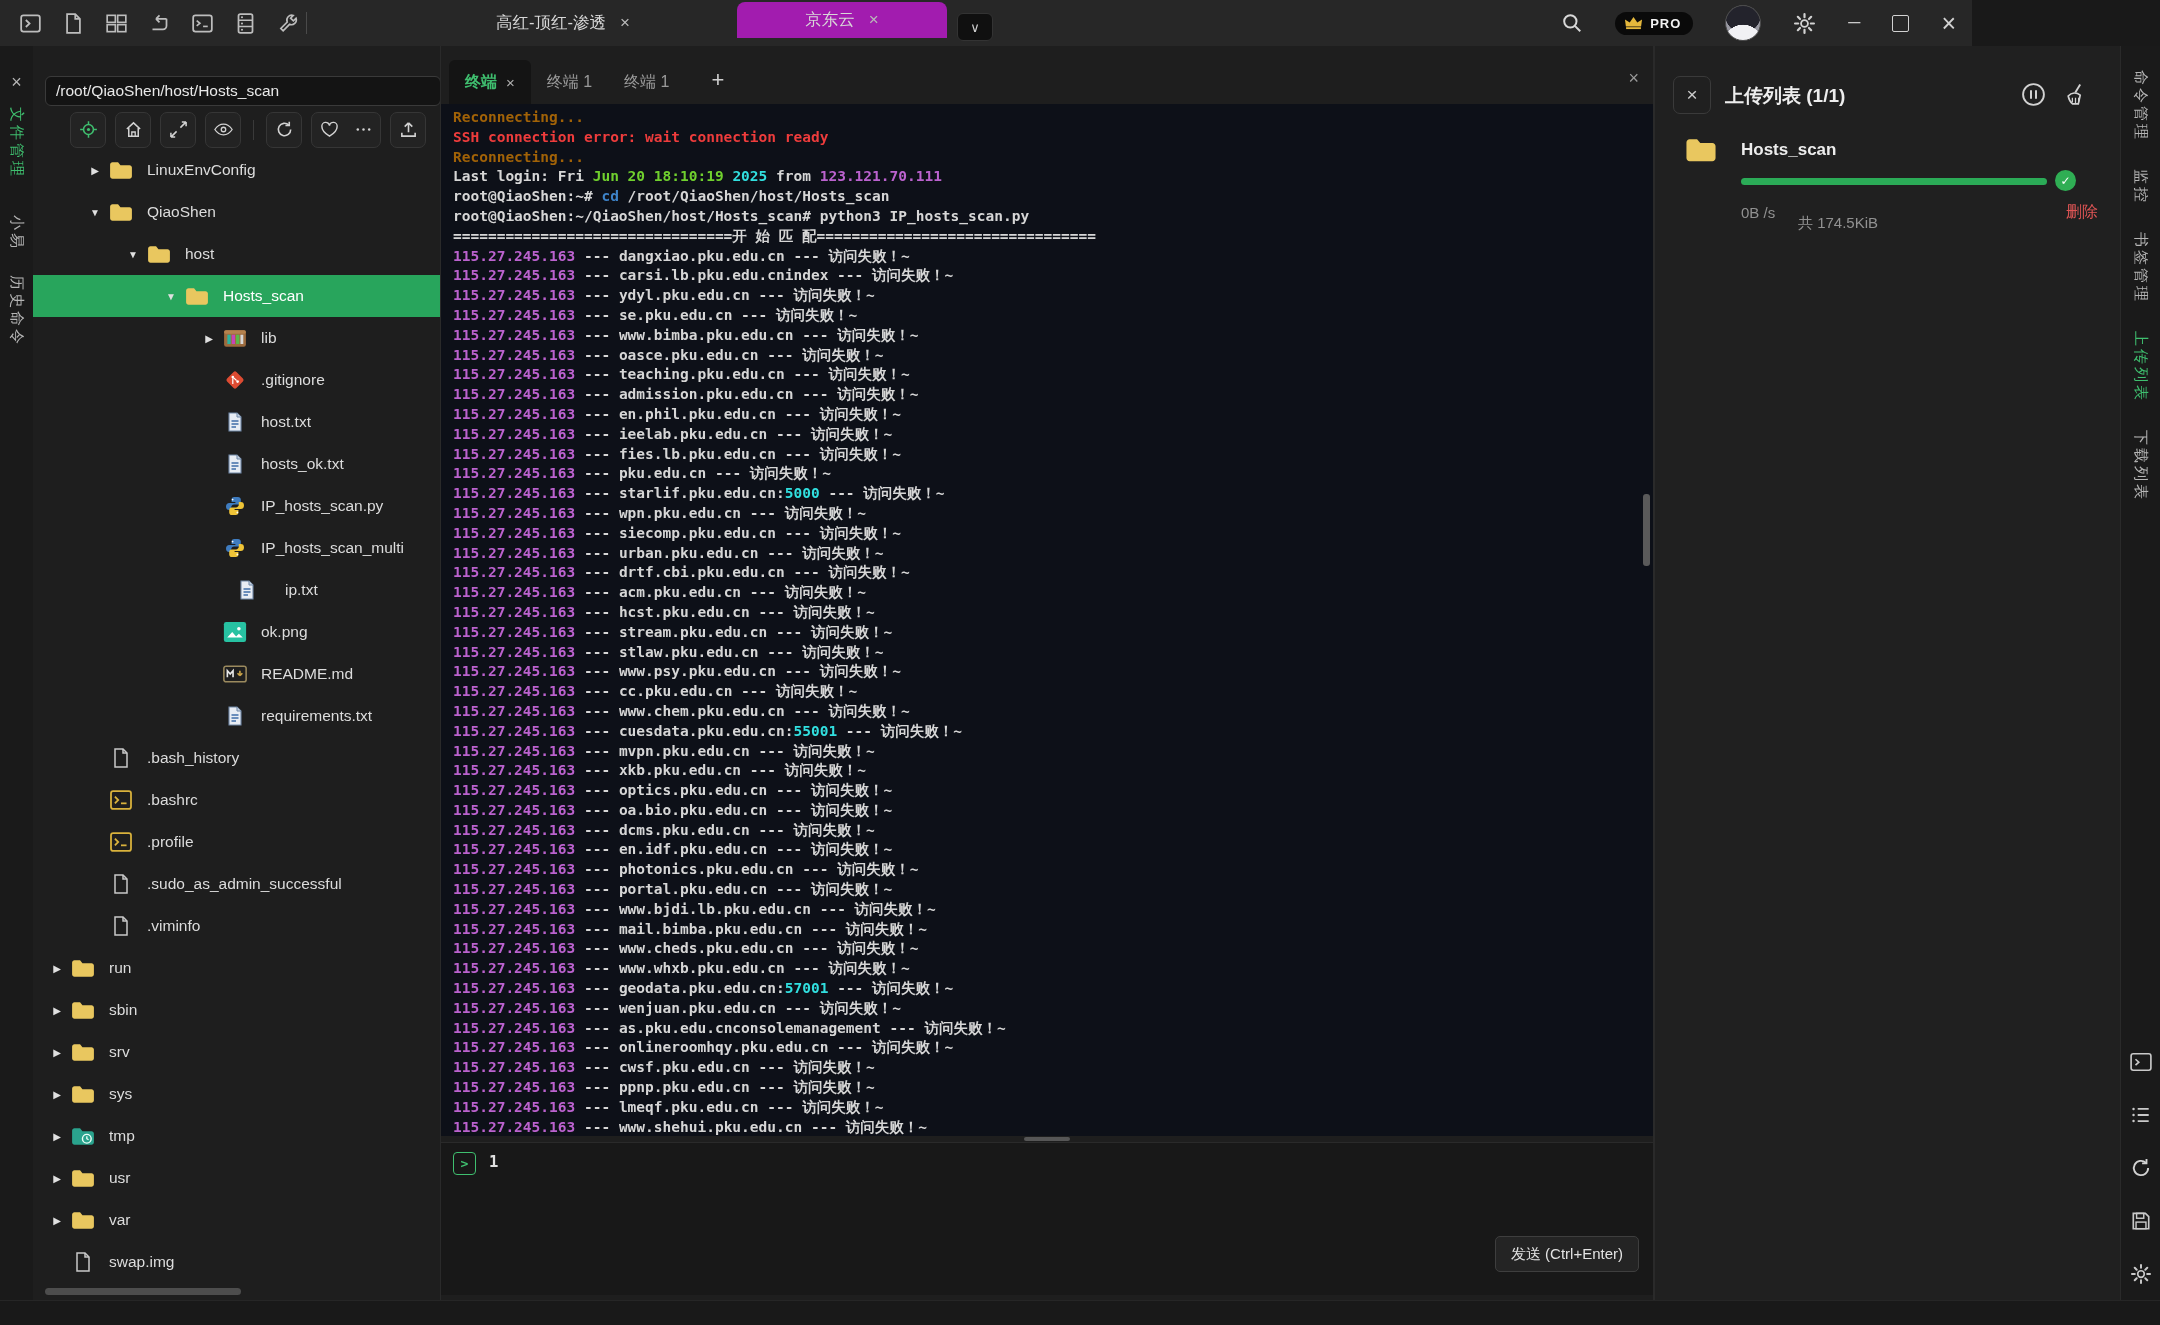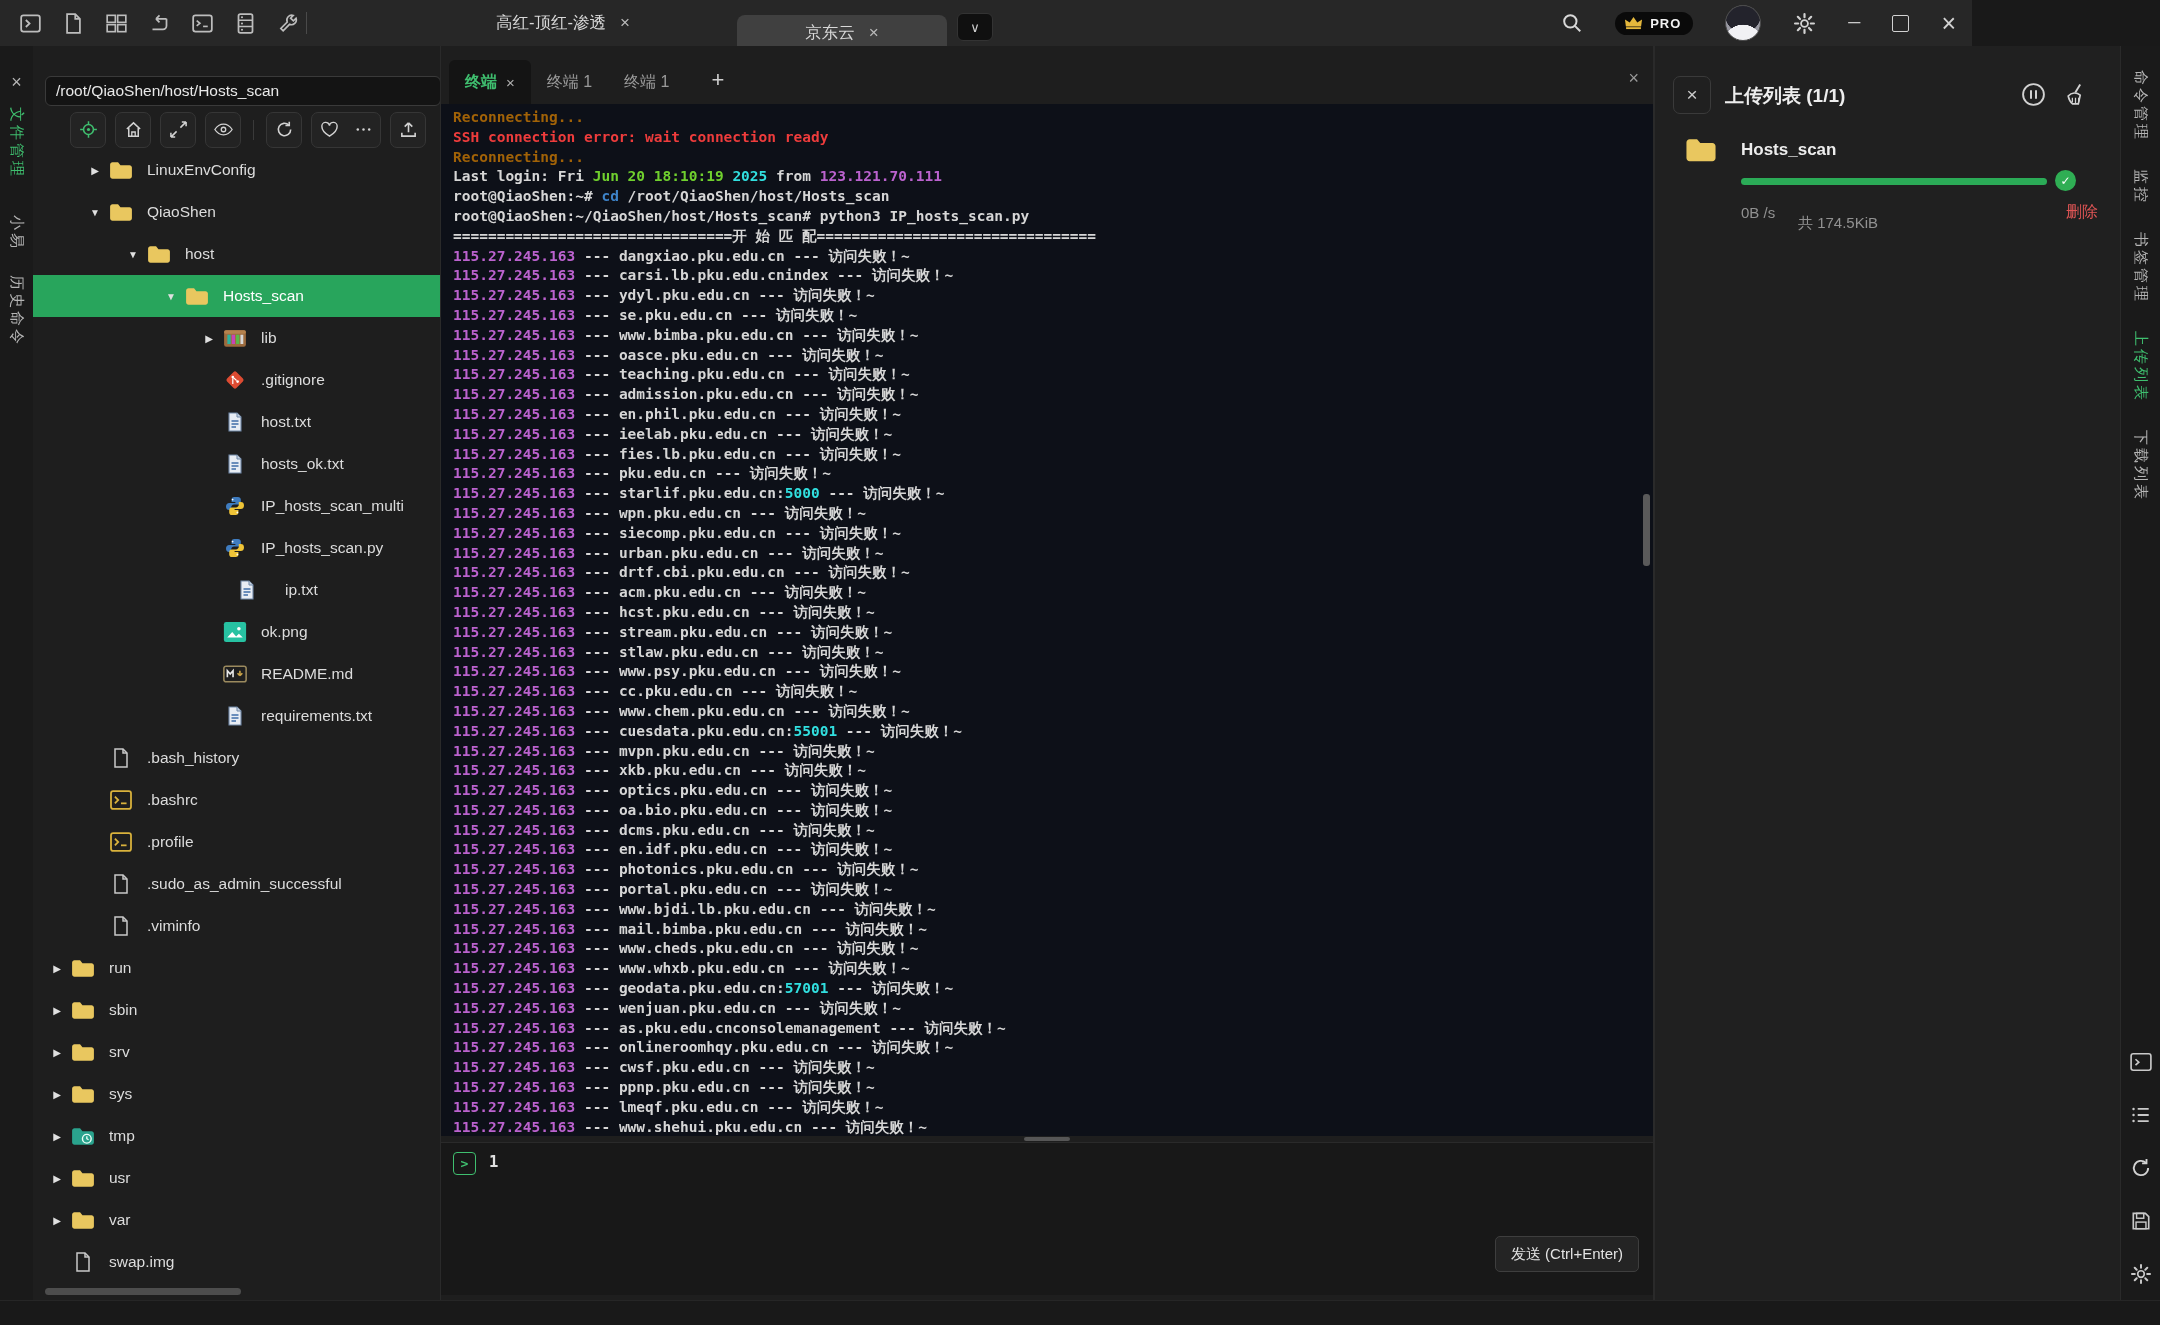--- a/index.html
+++ b/index.html
@@ -10,21 +10,21 @@
 
   
   .titlebar{position:absolute;left:0;top:0;width:1972px;height:46px;background:#272727;border-bottom:1px solid #1a1a1a;}
   .tb-icons{position:absolute;left:20px;top:0;height:46px;display:flex;align-items:center;gap:22px;}
   .tb-icon{width:21px;height:21px;opacity:.88;}
   .tb-icon svg{width:100%;height:100%;}
   .tb-divider{position:absolute;left:306px;top:12px;width:1px;height:22px;background:#4a4a4a;}
   .stab{position:absolute;display:flex;align-items:center;justify-content:center;gap:14px;font-size:16.5px;color:#d8d8d8;}
   .stab .x{color:#b9b9b9;font-size:17px;cursor:default;}
   .stab-inactive{left:398px;top:0;width:330px;height:46px;}
-  .stab-active{left:737px;top:15px;width:210px;height:36px;background:#404040;border-radius:8px 8px 0 0;}
+  .stab-active{left:737px;top:2px;width:210px;height:36px;background:#a21caf;border-radius:8px 8px 0 0;}
   .tab-drop{position:absolute;left:957px;top:13px;width:34px;height:26px;background:#101010;border:1px solid #333;
             border-radius:6px;display:flex;align-items:center;justify-content:center;color:#cfcfcf;font-size:13px;}
   .tb-right{position:absolute;right:16px;top:0;height:46px;display:flex;align-items:center;gap:32px;}
   .tb-right .wicon{color:#d2d2d2;}
   .pro-badge{display:flex;align-items:center;gap:7px;background:#0a0a0a;border-radius:13px;padding:4px 12px 4px 9px;}
   .pro-badge .pro-text{color:#f2f2f2;font-weight:bold;font-size:13px;letter-spacing:1px;}
   .avatar{width:34px;height:34px;border-radius:50%;border:1px solid #4a4a4a;
     background:
       radial-gradient(circle at 50% 112%, #f1f1f4 0 46%, rgba(0,0,0,0) 47%),
       radial-gradient(circle at 33% 80%, #e33b4e 0 9%, rgba(0,0,0,0) 10%),
@@ -381,33 +381,33 @@
       <div class="trow" style="padding-left: 166px;">
         <span class="arrow"></span>
         <span class="ticon">
           <svg viewBox="0 0 20 20">
             <path d="M10 1C7 1 6.6 2.4 6.6 3.6V6h3.8v1H4.3C2.3 7 1 8.4 1 10.6 1 12.8 2 14 4.2 14h2v-2.6c0-1.6 1.3-2.9 2.9-2.9h4.3c1.3 0 2.4-1.1 2.4-2.4V3.6C15.8 2 14.6 1 13 1z" fill="#3f7cbf"></path>
             <circle cx="7.6" cy="3.6" r=".9" fill="#fff"></circle>
             <path d="M10 19c3 0 3.4-1.4 3.4-2.6V14H9.6v-1h6.1c2 0 3.3-1.4 3.3-3.6C19 7.2 18 6 15.8 6h-2v2.6c0 1.6-1.3 2.9-2.9 2.9H6.6c-1.3 0-2.4 1.1-2.4 2.4v2.5C4.2 18 5.4 19 7 19z" fill="#efc437"></path>
             <circle cx="12.4" cy="16.4" r=".9" fill="#fff"></circle>
           </svg>
         </span>
-        <span class="tlabel">IP_hosts_scan_multi</span>
+        <span class="tlabel">IP_hosts_scan.py</span>
       </div>
       <div class="trow" style="padding-left: 166px;">
         <span class="arrow"></span>
         <span class="ticon">
           <svg viewBox="0 0 20 20">
             <path d="M10 1C7 1 6.6 2.4 6.6 3.6V6h3.8v1H4.3C2.3 7 1 8.4 1 10.6 1 12.8 2 14 4.2 14h2v-2.6c0-1.6 1.3-2.9 2.9-2.9h4.3c1.3 0 2.4-1.1 2.4-2.4V3.6C15.8 2 14.6 1 13 1z" fill="#3f7cbf"></path>
             <circle cx="7.6" cy="3.6" r=".9" fill="#fff"></circle>
             <path d="M10 19c3 0 3.4-1.4 3.4-2.6V14H9.6v-1h6.1c2 0 3.3-1.4 3.3-3.6C19 7.2 18 6 15.8 6h-2v2.6c0 1.6-1.3 2.9-2.9 2.9H6.6c-1.3 0-2.4 1.1-2.4 2.4v2.5C4.2 18 5.4 19 7 19z" fill="#efc437"></path>
             <circle cx="12.4" cy="16.4" r=".9" fill="#fff"></circle>
           </svg>
         </span>
-        <span class="tlabel">IP_hosts_scan.py</span>
+        <span class="tlabel">IP_hosts_scan_multi</span>
       </div>
       <div class="trow" style="padding-left: 166px; gap: 12px;">
         <span class="arrow"></span>
         <span class="ticon">
           <svg viewBox="0 0 18 20">
             <path d="M3 1h8l4 4v14H3z" fill="#e8edf4" stroke="#6f87a6" stroke-width="1.1"></path>
             <path d="M11 1v4h4" fill="#c7d3e2" stroke="#6f87a6" stroke-width="1"></path>
             <path d="M5.5 9h7M5.5 12h7M5.5 15h4.5" stroke="#3f6ea8" stroke-width="1.4"></path>
           </svg>
         </span>

